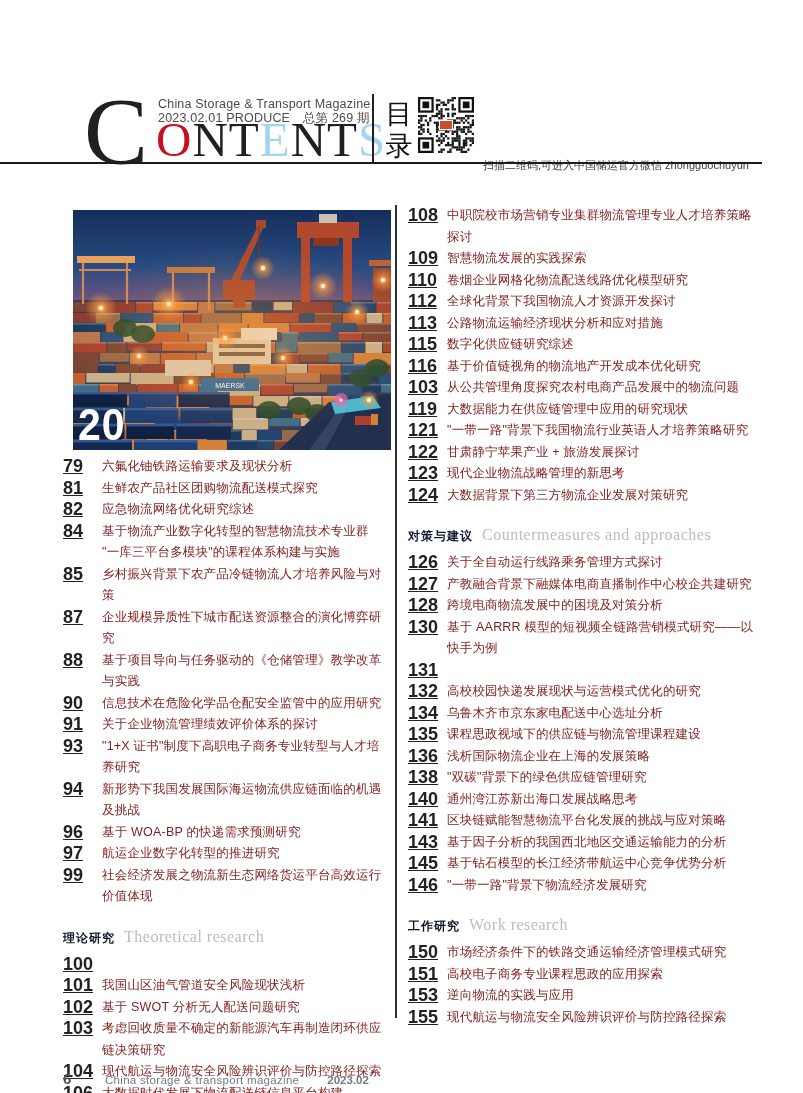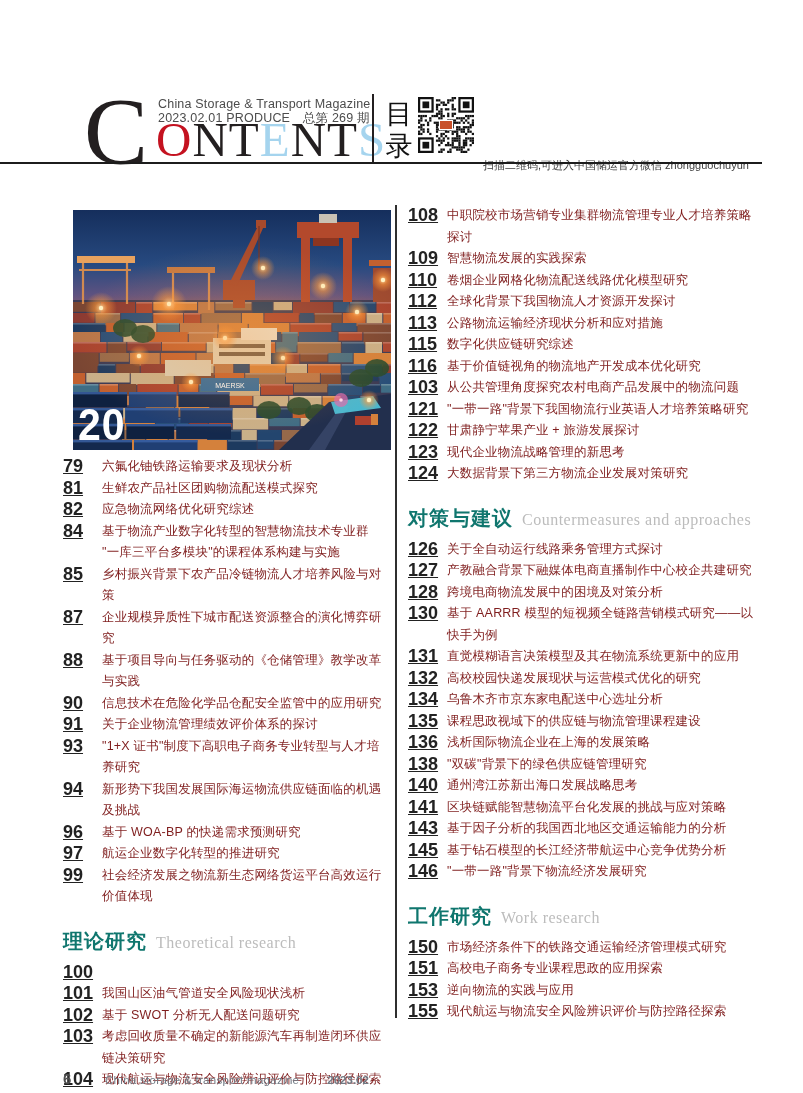--- a/index.html
+++ b/index.html
@@ -31,21 +31,21 @@
   .col-divider { position:absolute; left:395px; top:205px; width:1.5px; height:813px; background:#2f2f2f; }
   .col { position:absolute; }
   #col-left  { left:63px;  top:456px; width:320px; }
   #col-right { left:408px; top:205px; width:350px; }
 
   .toc-entry { display:grid; grid-template-columns:39px 1fr; align-items:start; }
   .toc-entry .num { font-weight:bold; font-size:18px; line-height:21.5px; color:#222;text-decoration:underline; }
   .toc-entry .title { font-size:12.5px; line-height:21.5px; color:#7f1d1d; letter-spacing:.2px; }
 
   .section-head { display:flex; align-items:baseline; gap:9px; margin-top:20px; margin-bottom:7px; }
-  .section-head .zh { font-size:20px; font-weight:bold; color:#0f766e; letter-spacing:1px; }
+  .section-head .zh { font-size:12px; font-weight:bold; color:#0f172a; letter-spacing:1px; }
   .section-head .en { font-family:"Liberation Serif", serif; font-size:16px; color:#bcbcbc; letter-spacing:.5px; }
 
   
   .footer { position:absolute; left:63px; top:1070px; display:flex; align-items:baseline; }
   .footer .pgnum { font-size:15px; font-weight:bold; color:#4f4f4f; width:42px; }
   .footer .mag { font-size:11.5px; color:#707a84; letter-spacing:.3px; }
   .footer .issue { font-size:11.5px; color:#707a84; margin-left:28px;font-weight:bold; }
 </style>
 </head>
 <body>
@@ -793,20 +793,24 @@
   <div class="toc-entry">
     <span class="num">116</span>
     <span class="title">基于价值链视角的物流地产开发成本优化研究</span>
   </div>
 
   <div class="toc-entry">
     <span class="num">103</span>
     <span class="title">从公共管理角度探究农村电商产品发展中的物流问题</span>
   </div>
 
+  <div class="toc-entry">
+    <span class="num">119</span>
+    <span class="title">大数据能力在供应链管理中应用的研究现状</span>
+  </div>
 
   <div class="toc-entry">
     <span class="num">121</span>
     <span class="title">"一带一路"背景下我国物流行业英语人才培养策略研究</span>
   </div>
 
   <div class="toc-entry">
     <span class="num">122</span>
     <span class="title">甘肃静宁苹果产业 + 旅游发展探讨</span>
   </div>
@@ -843,21 +847,20 @@
     <span class="title">跨境电商物流发展中的困境及对策分析</span>
   </div>
 
   <div class="toc-entry">
     <span class="num">130</span>
     <span class="title">基于 AARRR 模型的短视频全链路营销模式研究——以快手为例</span>
   </div>
 
   <div class="toc-entry">
     <span class="num">131</span>
-    <span class="title">直觉模糊语言决策模型及其在物流系统更新中的应用</span>
   </div>
 
   <div class="toc-entry">
     <span class="num">132</span>
     <span class="title">高校校园快递发展现状与运营模式优化的研究</span>
   </div>
 
   <div class="toc-entry">
     <span class="num">134</span>
     <span class="title">乌鲁木齐市京东家电配送中心选址分析</span>

